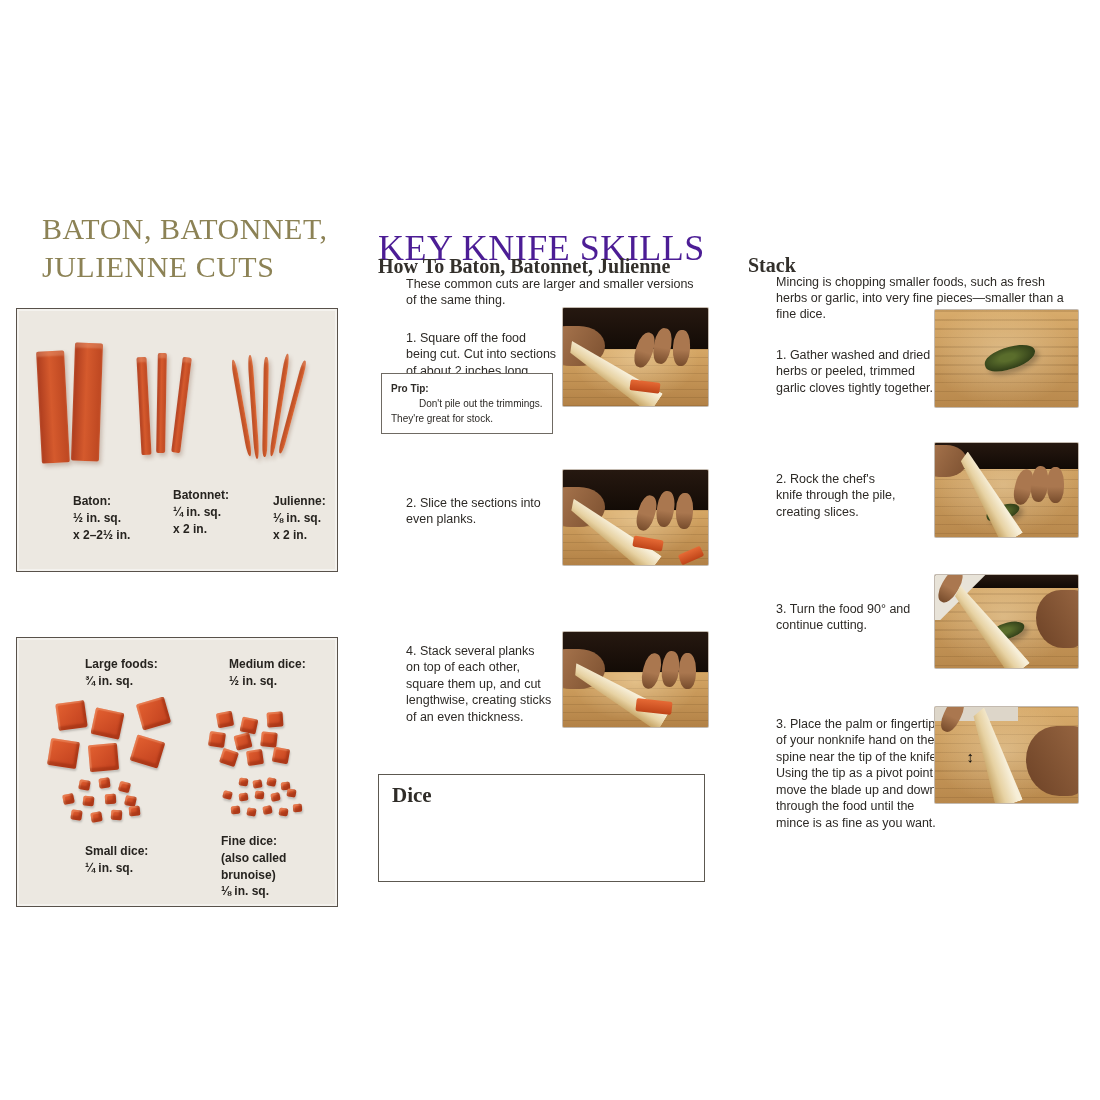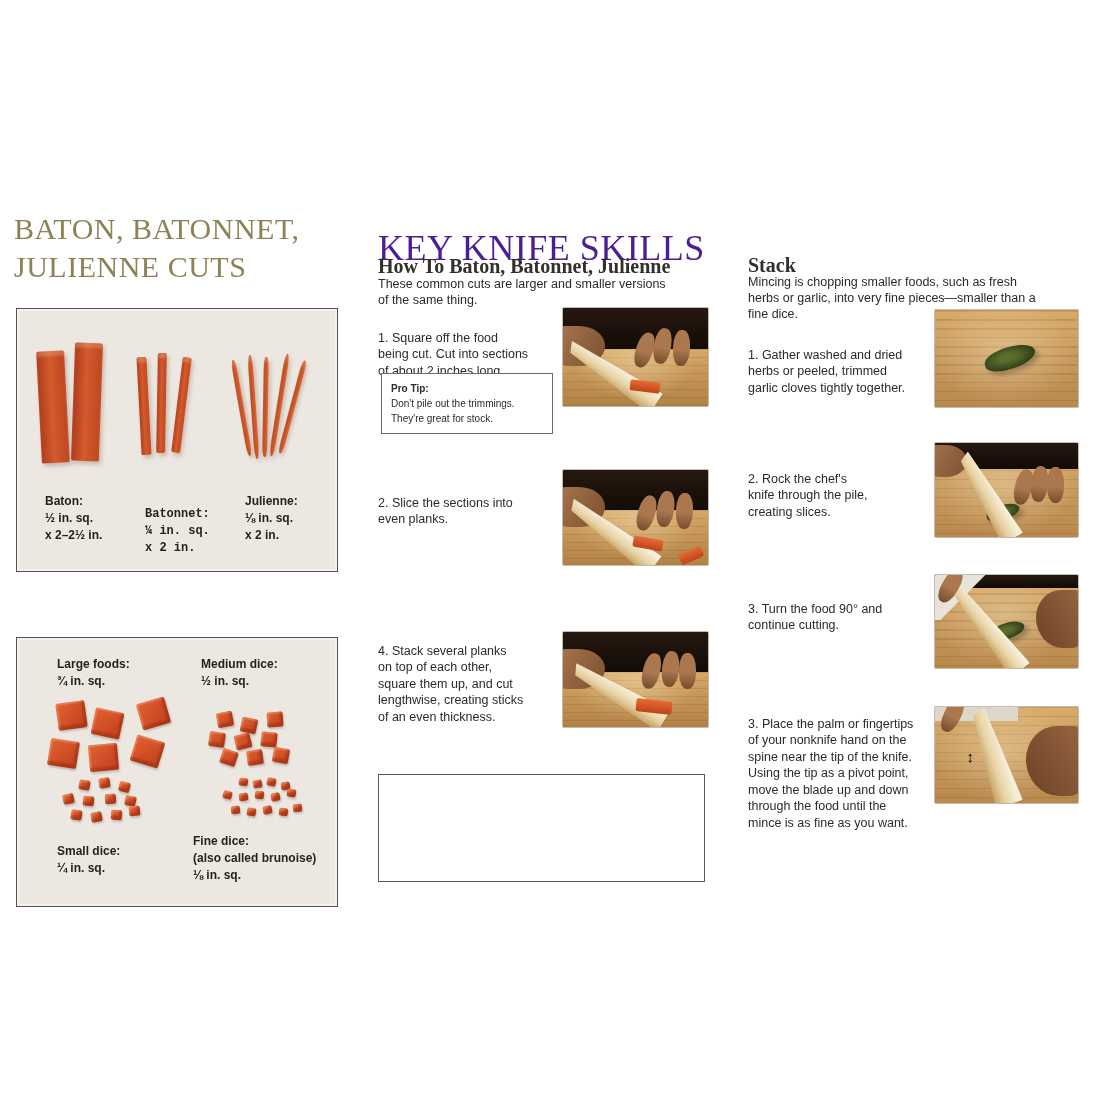--- a/index.html
+++ b/index.html
@@ -1,20 +1,20 @@
 <!DOCTYPE html>
 <html><head>
 <meta charset="utf-8">
 <style>
   html,body{margin:0;padding:0;}
   body{
     width:1100px;height:1100px;position:relative;background:#ffffff;
     font-family:"Liberation Sans",sans-serif;color:#2d2a26;overflow:hidden;
   }
-  .pre{white-space:pre-line;}
+  .pre{white-space:pre-line;margin-left:28px;}
 
   
   .left-title{
     position:absolute;left:14px;top:190px;width:340px;
     font-family:"Liberation Serif",serif;font-weight:400;
     font-size:30px;line-height:1.25;letter-spacing:.5px;color:#8c8255;
   }
   .key-title{
     position:absolute;left:378px;top:197px;
     font-family:"Liberation Serif",serif;font-weight:400;
@@ -85,21 +85,21 @@
   .btn1{left:122px;top:48px;width:10px;height:98px;transform:rotate(-3deg);}
   .btn2{left:140px;top:44px;width:9px;height:100px;transform:rotate(1deg);}
   .btn3{left:160px;top:48px;width:9px;height:96px;transform:rotate(7deg);}
   .jul{width:5px;background:linear-gradient(90deg,#b84a22,#d9622f);}
   .jul1{left:222px;top:50px;height:98px;transform:rotate(-10deg);border-radius:50%/14px;}
   .jul2{left:234px;top:46px;height:104px;transform:rotate(-4deg);border-radius:45%/18px;}
   .jul3{left:246px;top:48px;height:100px;transform:rotate(1deg);border-radius:40%/12px;}
   .jul4{left:260px;top:44px;height:104px;transform:rotate(9deg);border-radius:50%/16px;}
   .jul5{left:273px;top:50px;height:96px;transform:rotate(15deg);border-radius:45%/12px;}
   .lab-baton{left:28px;top:184px;}
-  .lab-batonnet{left:128px;top:197px;font-family:Liberation Mono, monospace;}
+  .lab-batonnet{left:128px;top:178px;}
   .lab-julienne{left:228px;top:184px;}
 
   
   .cluster{position:absolute;}
   .cube{
     position:absolute;display:block;border-radius:2px;
     background:linear-gradient(135deg,#de5c2e 15%,#c84722 75%);
     box-shadow:inset -3px -4px 2px rgba(120,30,5,.35),
                inset 2px 2px 1px rgba(255,200,160,.3),
                1px 2px 2px rgba(0,0,0,.18);
@@ -373,20 +373,21 @@
   <i class="ph-wood"></i>
   <i class="ph-hand-l"></i>
   <i class="ph-f f1"></i>
     <i class="ph-f f2"></i>
     <i class="ph-f f3"></i>
   <i class="ph-knife"></i>
   <i class="ph-carrot c1"></i>
 </div>
 
 <div class="dice-box">
+  <div class="dice-title">Dice</div>
 </div>
 
 <h3 class="mince-title">Stack</h3>
 <p class="para pre intro-r">Mincing is chopping smaller foods, such as fresh
 herbs or garlic, into very fine pieces—smaller than a
 fine dice.</p>
 
 <p class="step pre step-r1">1. Gather washed and dried
 herbs or peeled, trimmed
 garlic cloves tightly together.</p>

